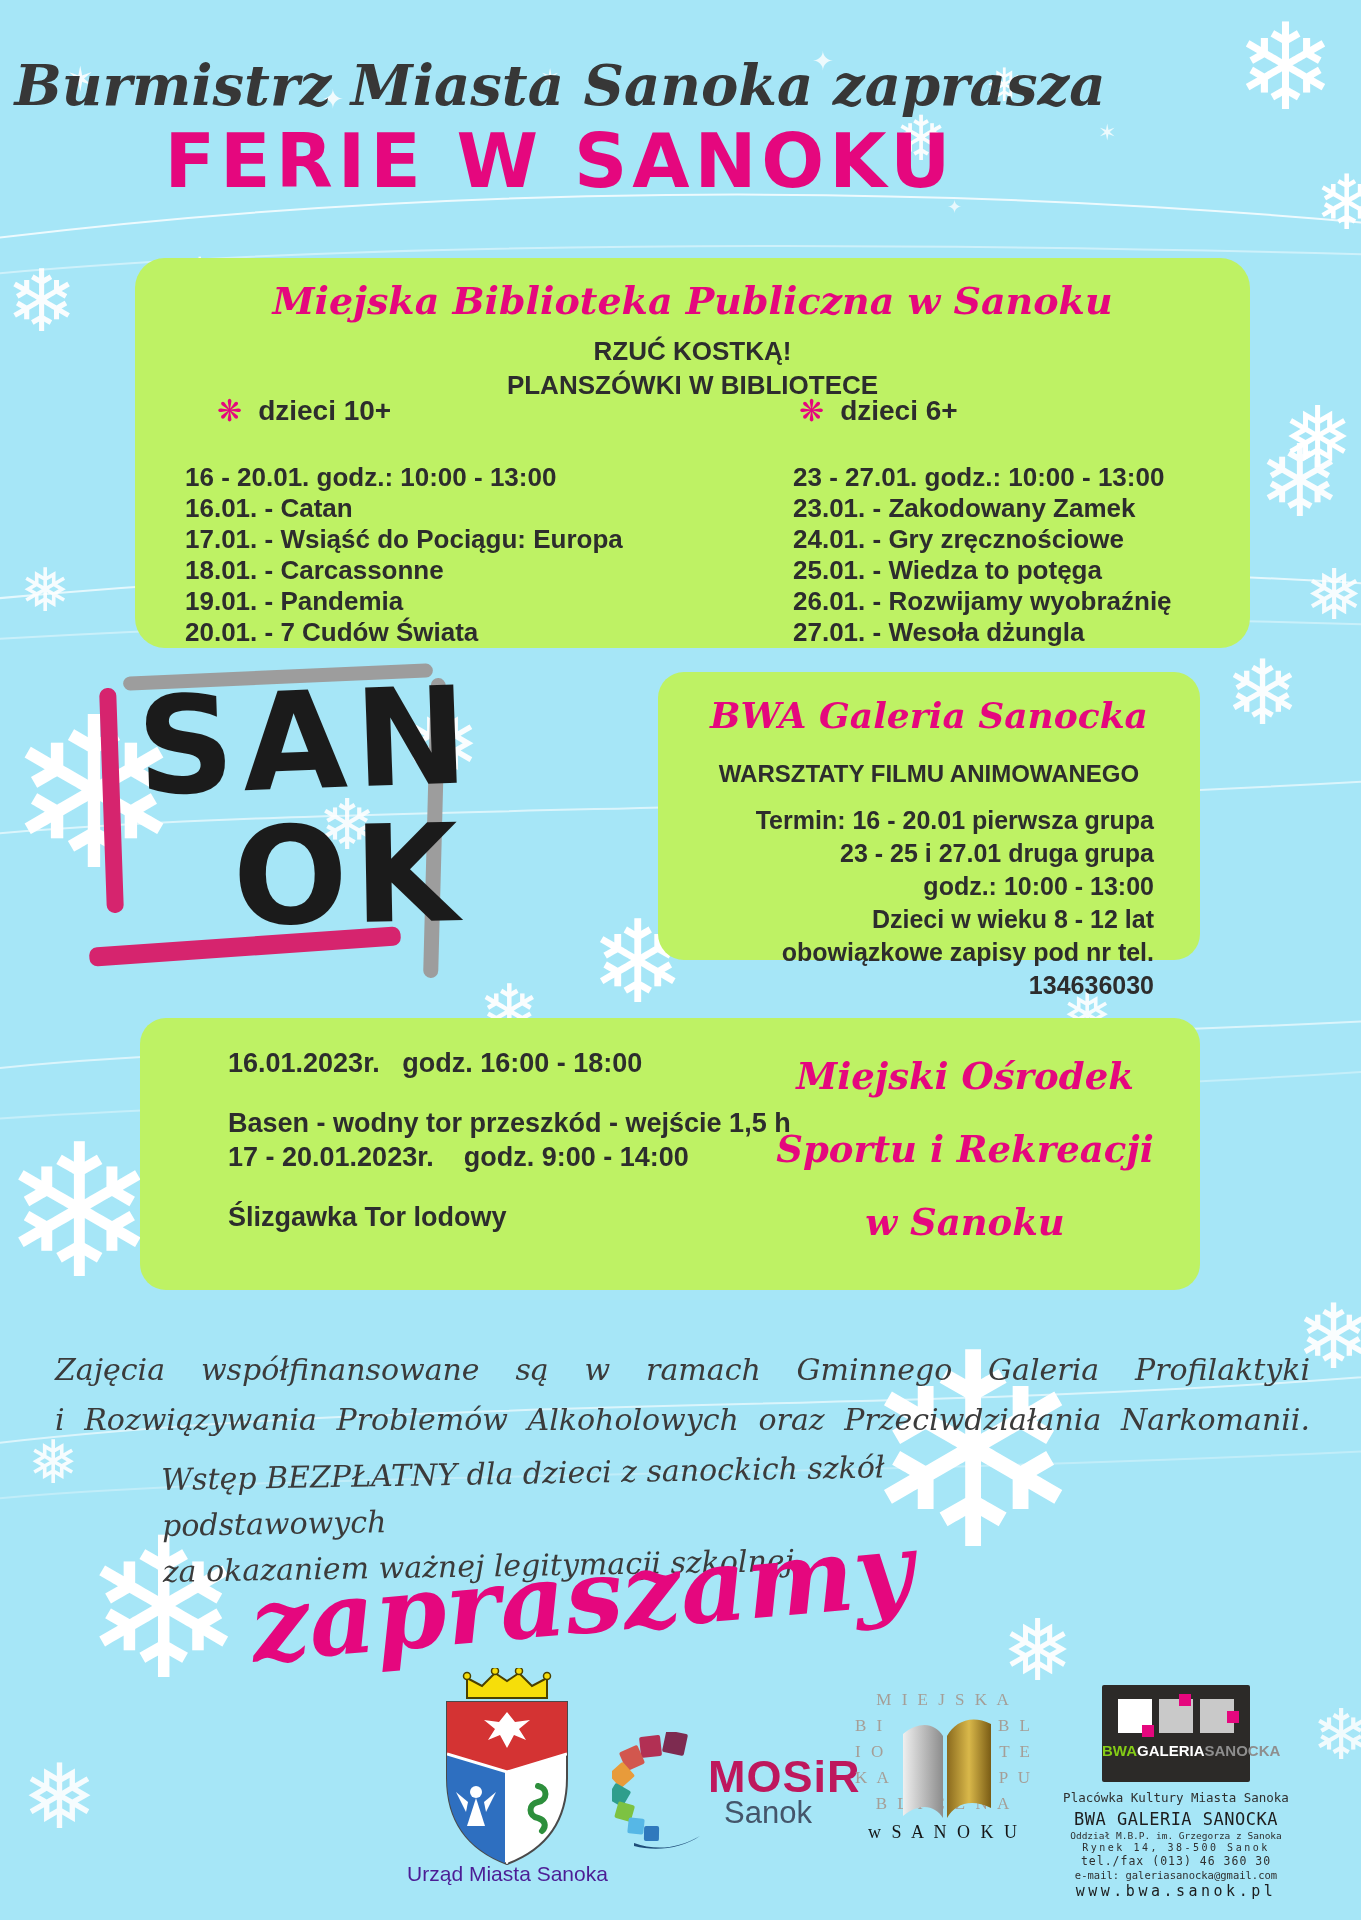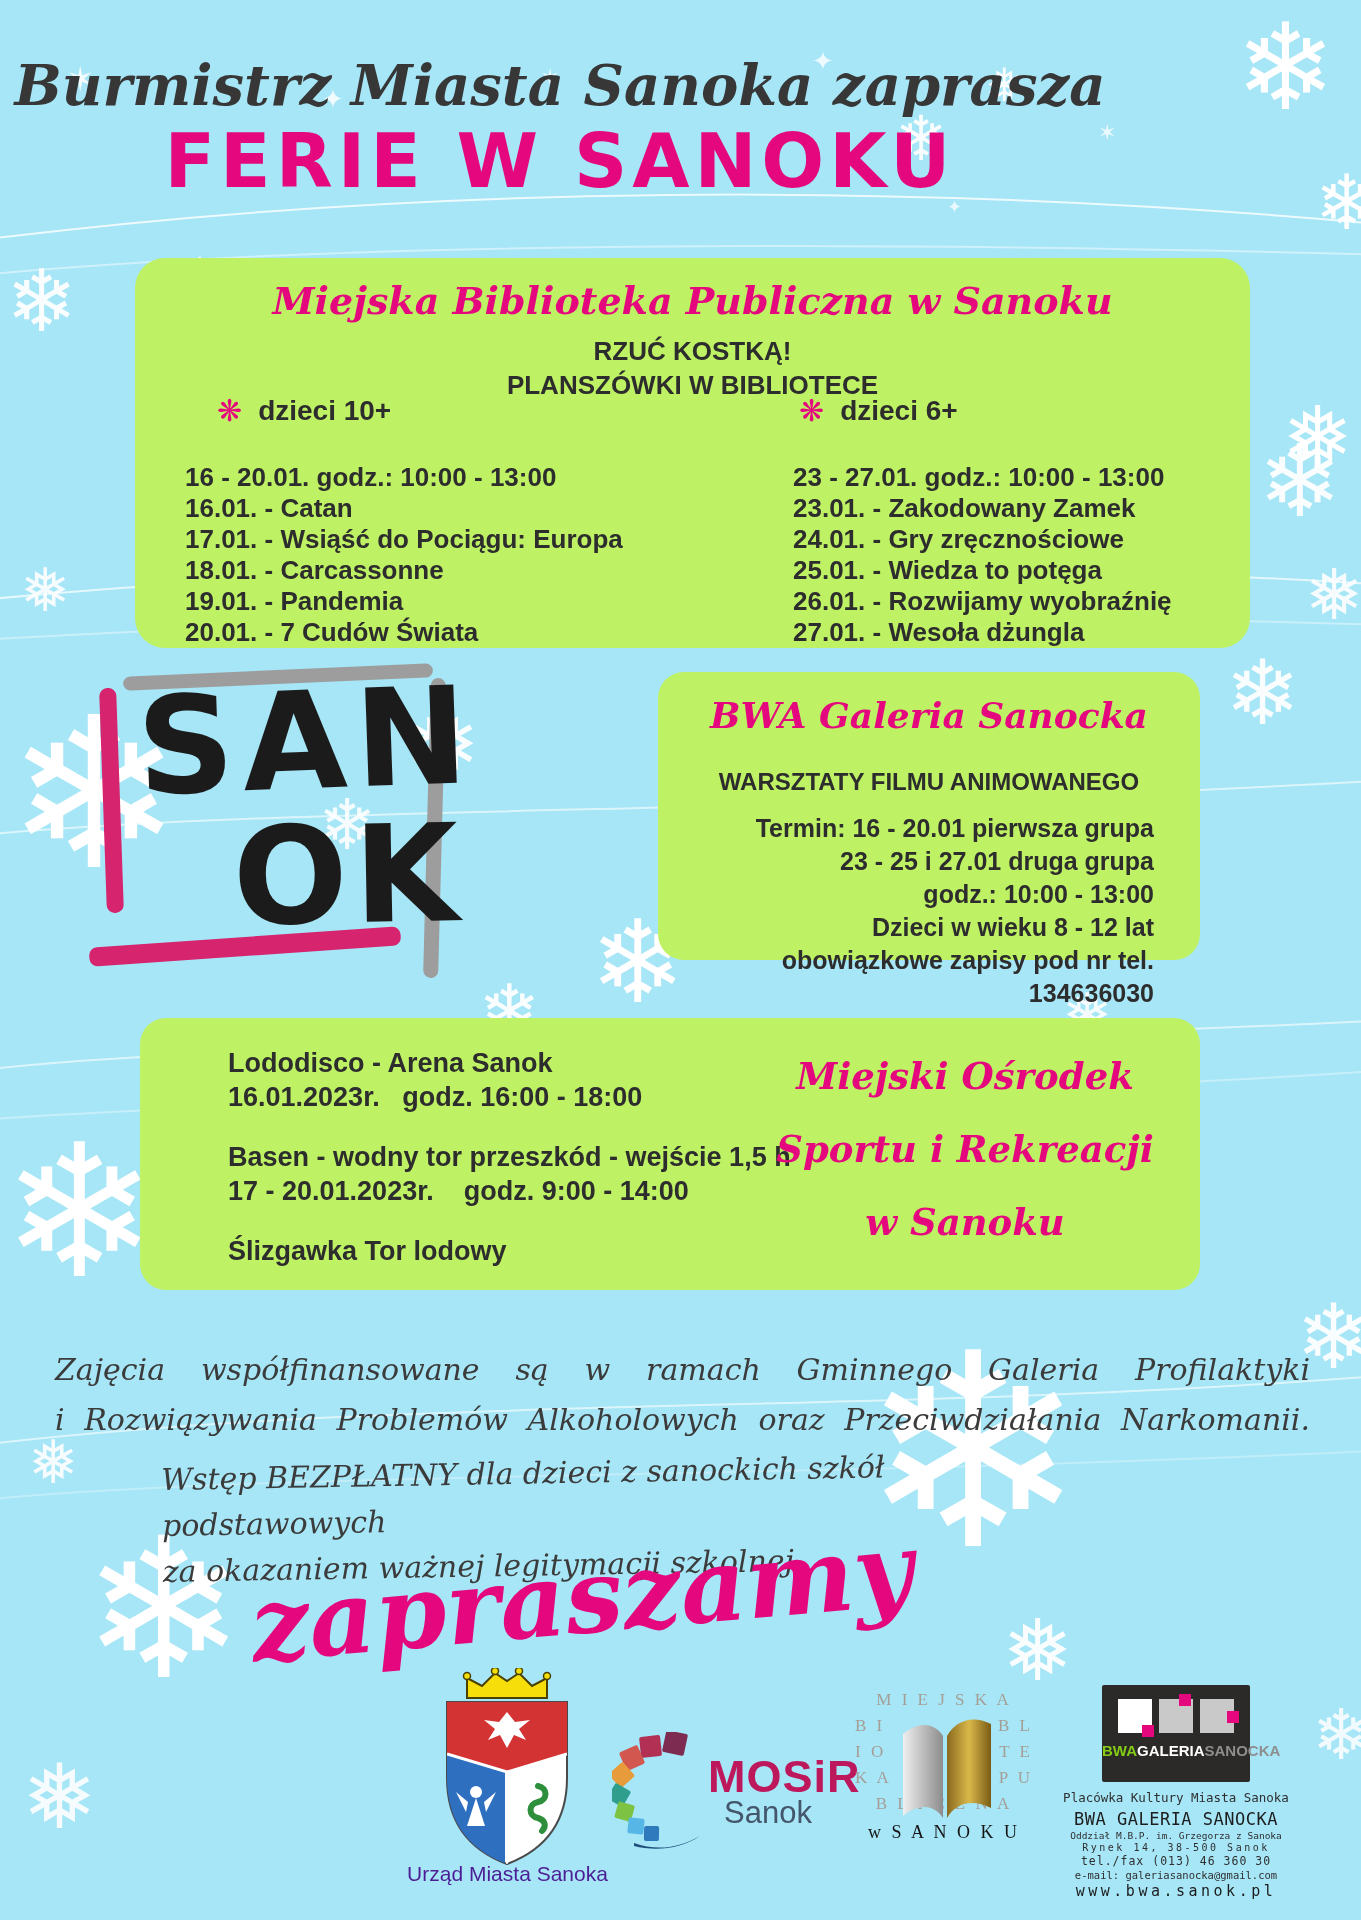--- a/index.html
+++ b/index.html
@@ -26,21 +26,21 @@
   .lib-col-left{left:50px;width:460px}
   .lib-col-right{left:658px;width:430px}
   .group-head{display:flex;align-items:center;gap:16px;font-size:28px;font-weight:bold}
   .group-head .flake{color:#e5077e;font-family:"DejaVu Sans",sans-serif;font-size:30px;font-weight:normal}
   .lib-col-left .group-head{margin-left:32px}
   .lib-col-right .group-head{margin-left:6px}
   .group-lines{margin-top:34px;font-size:26px;font-weight:bold;line-height:31px}
   
   .card-bwa{left:658px;top:672px;width:542px;height:288px;border-radius:26px}
   .bwa-title{margin-top:22px;text-align:center;font-size:36px}
-  .bwa-sub{margin-top:32px;text-align:center;font-size:24px;font-weight:bold}
+  .bwa-sub{margin-top:24px;text-align:center;font-size:24px;font-weight:bold}
   .bwa-lines{margin-top:16px;padding-right:46px;text-align:right;font-size:25px;font-weight:bold;line-height:33px}
   
   .card-mosir{left:140px;top:1018px;width:1060px;height:272px;border-radius:26px}
   .mosir-events{position:absolute;left:88px;top:28px;font-size:27px;font-weight:bold;line-height:34px}
   .mosir-event{margin-bottom:26px}
   .ev-time{white-space:pre}
   .mosir-title{position:absolute;right:40px;top:22px;width:390px;text-align:center;font-size:37px;line-height:73px}
   
   .sanok{position:absolute;left:95px;top:660px;width:370px;height:330px;z-index:2}
   .sanok .stroke{position:absolute;border-radius:8px}
@@ -202,21 +202,20 @@
       <div>23 - 25 i 27.01 druga grupa</div>
       <div>godz.: 10:00 - 13:00</div>
       <div>Dzieci w wieku 8 - 12 lat</div>
       <div>obowiązkowe zapisy pod nr tel. 134636030</div>
     </div>
   </div>
 
   <div class="card card-mosir">
     <div class="mosir-events">
       <div class="mosir-event">
-        <div>Lododisco - Arena Sanok</div>
         <div class="ev-time">16.01.2023r.   godz. 16:00 - 18:00</div>
       </div>
       <div class="mosir-event">
         <div>Basen - wodny tor przeszkód - wejście 1,5 h</div>
         <div class="ev-time">17 - 20.01.2023r.    godz. 9:00 - 14:00</div>
       </div>
       <div class="mosir-event">
         <div>Ślizgawka Tor lodowy</div>
       </div>
     </div>

